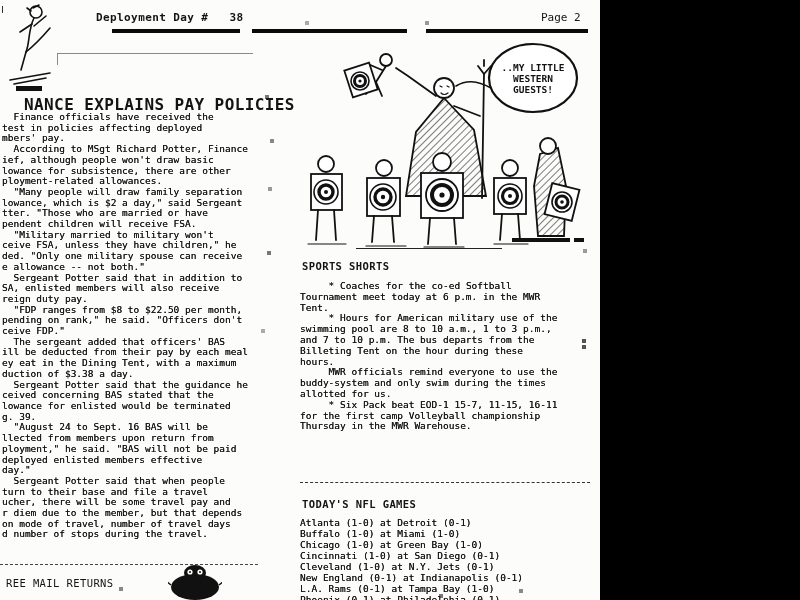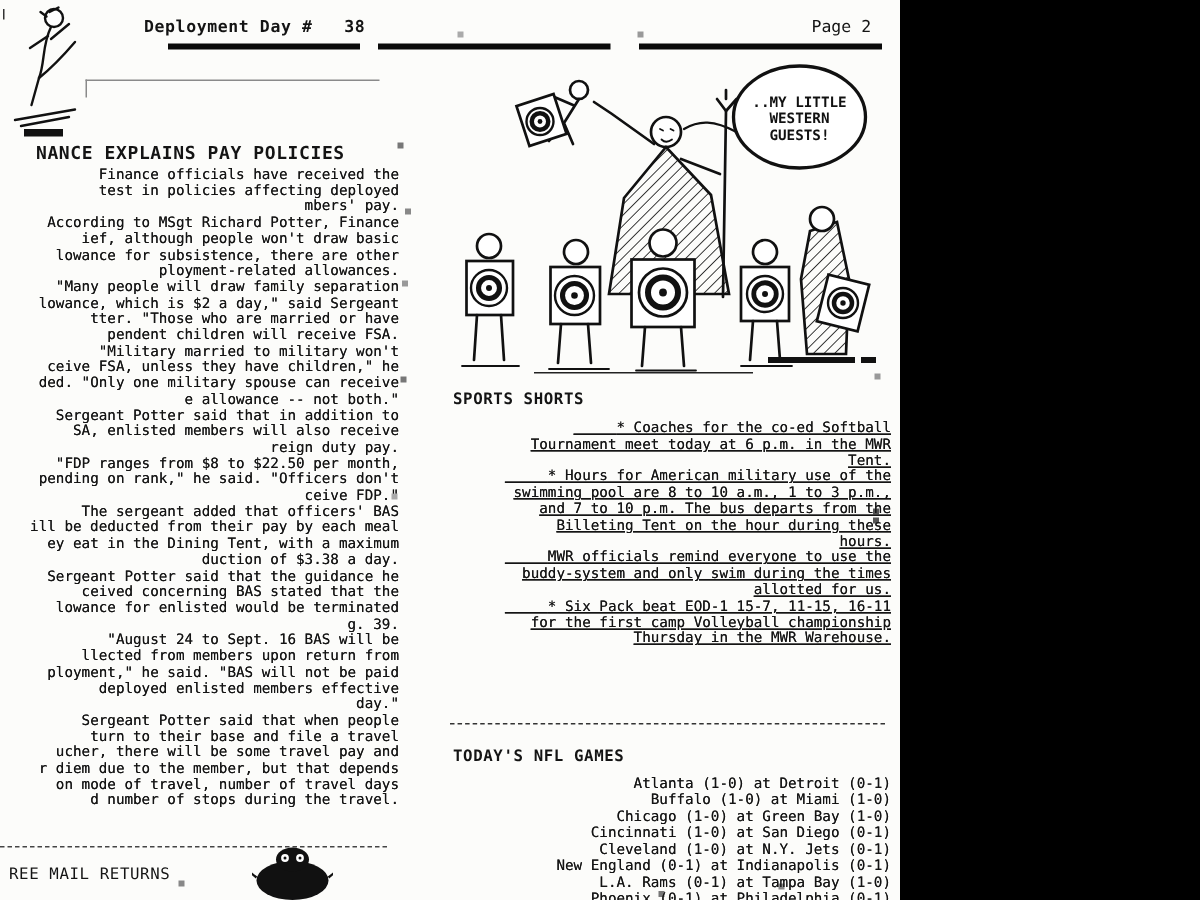--- a/index.html
+++ b/index.html
@@ -1,38 +1,38 @@
 <!DOCTYPE html>
 <html><head>
 <meta charset="utf-8">
 <title>Scanned Newsletter — Deployment Day #38, Page 2</title>
 <style>
   html,body{margin:0;padding:0;background:#222;}
   #screen{position:relative;width:800px;height:600px;background:#fcfcfa;overflow:hidden;
-          font-family:"DejaVu Sans Mono", monospace;color:#141414;text-align:right;}
+          font-family:"DejaVu Sans Mono", monospace;color:#141414;}
   .abs{position:absolute;}
   .black-band{left:600px;top:0;width:200px;height:600px;background:#000;}
   .hdr-title{left:96px;top:11px;font-size:11px;font-weight:bold;letter-spacing:.4px;white-space:pre;}
   .hdr-page{left:541px;top:11px;font-size:11px;font-weight:normal;}
   .bar{height:4px;background:#0a0a0a;top:29px;}
   .bar1{left:112px;width:128px;}
   .bar2{left:252px;width:155px;}
   .bar3{left:426px;width:162px;}
   .boxline-h{left:57px;top:53px;width:196px;border-top:1px solid #8a8a8a;}
   .boxline-v{left:57px;top:53px;width:1px;height:12px;background:#8a8a8a;}
-  .art-title{left:24px;top:95px;font-size:12px;font-weight:bold;letter-spacing:.4px;}
+  .art-title{left:24px;top:95px;font-size:16px;font-weight:bold;letter-spacing:.4px;}
   .art-body{left:2px;top:112px;width:264px;font-size:9.5px;line-height:10.7px;}
   .art-body p{margin:0;white-space:pre-wrap;text-shadow:0 0 .4px #333;}
   .rule-dashed-left{left:0;top:564px;width:258px;border-top:1px dashed #444;}
   .freemail{left:6px;top:577px;font-size:10.5px;font-weight:normal;letter-spacing:.4px;}
   .cartoon{left:296px;top:36px;width:292px;height:216px;}
   .cartoon-underline{left:356px;top:248px;width:146px;border-top:1px solid #222;}
   .sports-h{left:302px;top:260px;font-size:10.5px;font-weight:bold;letter-spacing:.4px;}
   .sports-body{left:300px;top:281px;width:294px;font-size:9.5px;line-height:10.8px;}
-  .sports-body p{margin:0;white-space:pre-wrap;text-shadow:0 0 .4px #333;text-decoration:underline;}
+  .sports-body p{margin:0;white-space:pre-wrap;text-shadow:0 0 .4px #333;}
   .rule-dashed-right{left:300px;top:482px;width:290px;border-top:1px dashed #333;}
   .nfl-h{left:302px;top:498px;font-size:10.5px;font-weight:bold;letter-spacing:.4px;}
   .nfl-list{left:300px;top:517px;width:294px;font-size:9.5px;line-height:11px;white-space:pre;margin:0;text-shadow:0 0 .4px #333;}
   .margin-fig{left:6px;top:2px;width:48px;height:92px;}
   .critter{left:168px;top:563px;width:54px;height:38px;}
   .corner-tick{left:2px;top:6px;width:1px;height:7px;background:#333;}
   svg{display:block;}
   .noise{left:0;top:0;width:2px;height:2px;background:transparent;
     box-shadow:266px 96px 0 1px #777, 271px 140px 0 1px #888, 269px 188px 0 1px #999,
                268px 252px 0 1px #777, 583px 340px 0 1px #555, 583px 346px 0 1px #555,

